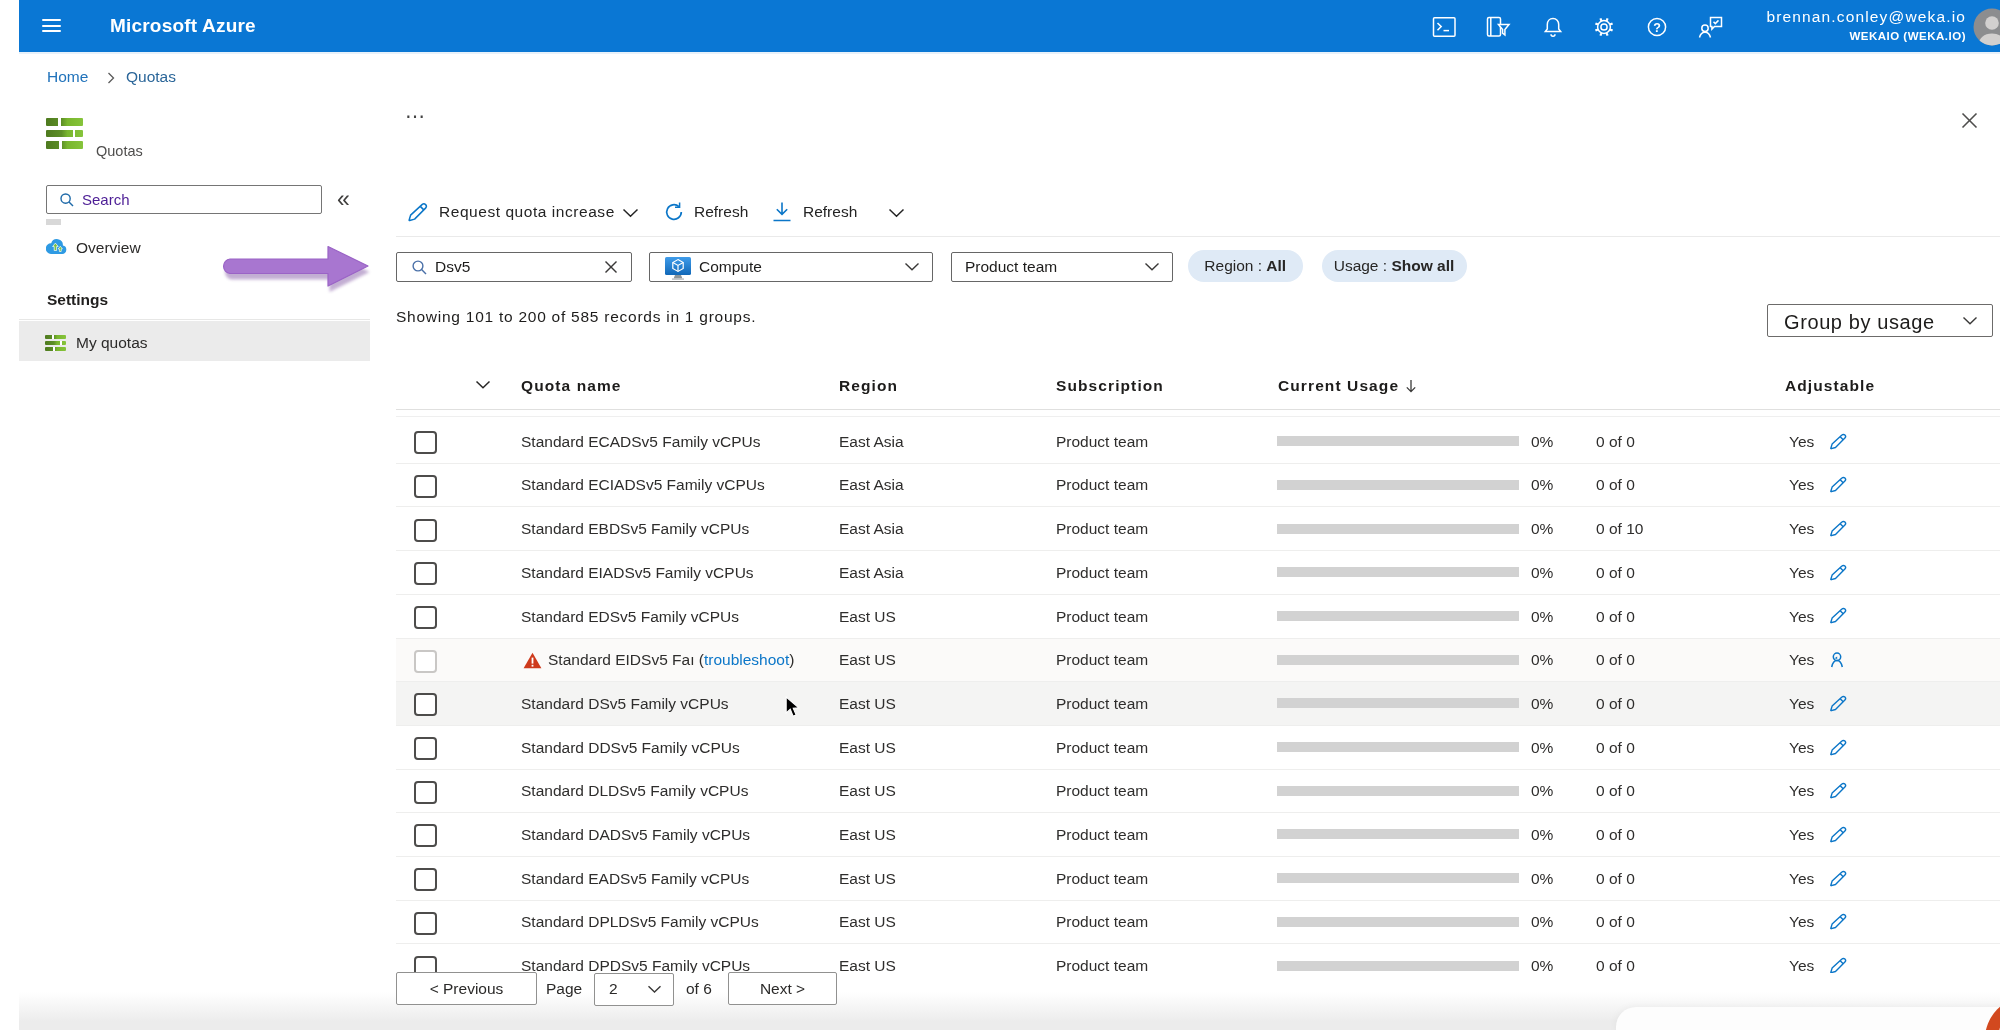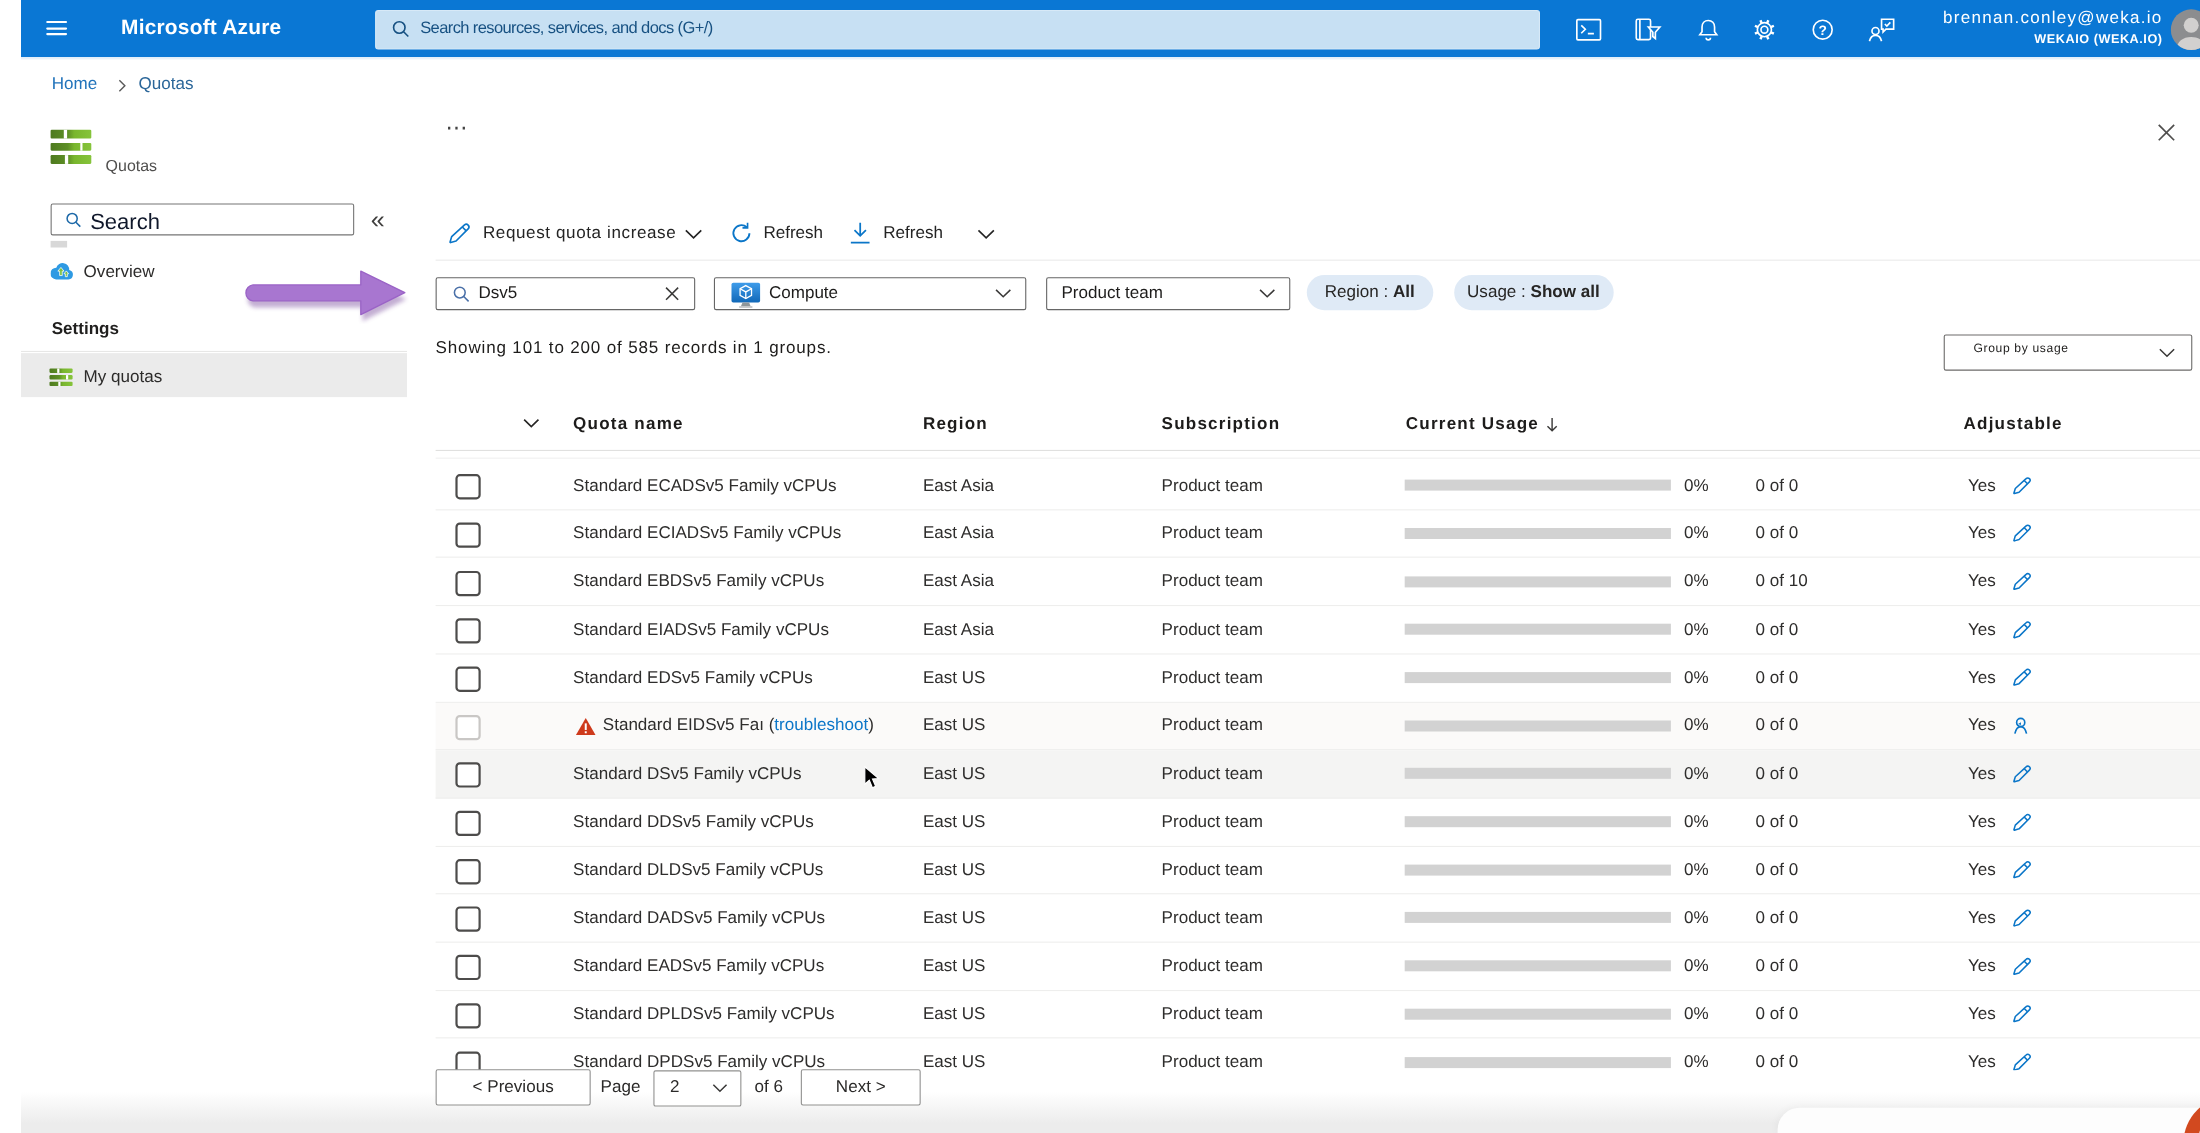--- a/index.html
+++ b/index.html
@@ -55,27 +55,20 @@
 #pagwhite{position:absolute;left:0;top:973px;width:2000px;height:57px;background:#fff;}
 #botgrad{position:absolute;left:0;top:988px;width:2000px;height:42px;background:linear-gradient(180deg,#ffffff 10%,#ececec 80%);}
 #bubble{position:absolute;left:1597px;top:1007px;width:403px;height:23px;background:#fdfdfd;box-shadow:0 0 9px rgba(0,0,0,0.05);border-radius:20px 0 0 0;}
 </style></head><body>
 <div id="root">
 <div id="topbar">
 <div class="hline" style="top:19.3px"></div>
 <div class="hline" style="top:24.8px"></div>
 <div class="hline" style="top:30.3px"></div>
 <div id="azure">Microsoft Azure</div>
-<div id="tsearch">
-        <svg style="position:absolute;left:13px;top:7px" width="19" height="19" viewBox="0 0 19 19" fill="none" stroke="#175182" stroke-width="1.5">
-          <circle cx="8" cy="8" r="5.2"></circle>
-          <line x1="11.9" y1="11.9" x2="16.2" y2="16.2"></line>
-        </svg>
-        <span>Search resources, services, and docs (G+/)</span>
-      </div>
 <svg class="topicon" style="left:1413px" width="25" height="22" viewBox="0 0 25 22" fill="none" stroke="#fff" stroke-width="1.5">
         <rect x="1.5" y="1.8" width="21.5" height="18.5" rx="1"></rect>
         <path d="M5.5 7 L9.2 10.6 L5.5 14.2"></path>
         <line x1="11.5" y1="14.6" x2="17" y2="14.6"></line>
       </svg>
 <svg class="topicon" style="left:1467px" width="25" height="22" viewBox="0 0 25 22" fill="none" stroke="#fff" stroke-width="1.5">
         <rect x="1.5" y="1.5" width="13" height="18.5" rx="1.5"></rect>
         <line x1="4.8" y1="1.8" x2="4.8" y2="20"></line>
         <path d="M12.5 8.5 h10.5 l-4.1 4.9 v5.6 l-2.3 -1.8 v-3.8 Z" fill="#0a77d4"></path>
       </svg>
@@ -136,21 +129,21 @@
 <div id="dots">⋯</div>
 <svg id="closex" width="17" height="17" viewBox="0 0 17 17" stroke="#4f4e4d" stroke-width="1.6">
       <line x1="1.5" y1="1.5" x2="15.5" y2="15.5"></line>
       <line x1="15.5" y1="1.5" x2="1.5" y2="15.5"></line>
     </svg>
 <div id="sbsearch">
       <svg style="position:absolute;left:12px;top:6px" width="16" height="16" viewBox="0 0 16 16" fill="none" stroke="#1d69a8" stroke-width="1.4">
         <circle cx="6.6" cy="6.6" r="4.6"></circle>
         <line x1="10" y1="10" x2="14" y2="14"></line>
       </svg>
-      <span style="position:absolute;left:35px;top:5px;font-size:20px;color:#0f172a">Search</span>
+      <span style="position:absolute;left:35px;top:5px;font-size:15px;color:#4c1d95">Search</span>
     </div>
 <div id="collapse">«</div>
 <div class="abs" style="left:27px;top:219px;width:15px;height:6px;background:#d8d8d8"></div>
 <svg class="abs" style="left:27px;top:238px" width="21" height="17" viewBox="0 0 21 17">
       <path d="M5 16 h11.2 a4.3 4.3 0 0 0 .7 -8.5 A6 6 0 0 0 5.2 5.3 A4.7 4.7 0 0 0 5 16 Z" fill="#2e9ae3"></path>
       <path d="M8.2 12.5 v-4 h-1.6 l2.8-3.4 2.8 3.4 h-1.6 v4 Z" fill="#7cc142" stroke="#fff" stroke-width="0.7"></path>
       <path d="M13.4 13.5 v-2.6 h-1.2 l2.1-2.6 2.1 2.6 h-1.2 v2.6 Z" fill="#7cc142" stroke="#fff" stroke-width="0.7"></path>
     </svg>
 <div class="txt navtxt" style="left:57px;top:239px">Overview</div>
 <div class="txt" style="left:28px;top:291px;font-size:15.5px;font-weight:700;color:#201f1e">Settings</div>
@@ -226,21 +219,21 @@
 <div class="fbox" style="left:932px;width:220px">
       <span style="position:absolute;left:13px;top:4.5px;font-size:15.5px;color:#1d1c1b">Product team</span>
       <svg style="position:absolute;right:12px;top:9px" width="16" height="10" viewBox="0 0 16 10" fill="none" stroke="#3a3938" stroke-width="1.4">
         <path d="M1.5 1.5 L8 7.8 L14.5 1.5"></path>
       </svg>
     </div>
 <div class="pill" style="left:1168.5px;width:115.5px">Region : <b>All</b></div>
 <div class="pill" style="left:1302.5px;width:145px">Usage : <b>Show all</b></div>
 <div class="txt" style="left:377px;top:308px;font-size:15.5px;color:#1d1c1b;letter-spacing:0.75px">Showing 101 to 200 of 585 records in 1 groups.</div>
 <div id="grpby">
-      <span style="position:absolute;left:26px;top:6px;font-size:11px;color:#1d1c1b;letter-spacing:0.6px">Group by usage</span>
+      <span style="position:absolute;left:16px;top:6px;font-size:20px;color:#1d1c1b;letter-spacing:0.6px">Group by usage</span>
       <svg style="position:absolute;right:14px;top:11px" width="16" height="10" viewBox="0 0 16 10" fill="none" stroke="#3a3938" stroke-width="1.4">
         <path d="M1.5 1.5 L8 7.8 L14.5 1.5"></path>
       </svg>
     </div>
 <svg class="abs" style="left:456px;top:380px" width="16" height="10" viewBox="0 0 16 10" fill="none" stroke="#272625" stroke-width="1.5">
       <path d="M1.5 1.5 L8 7.8 L14.5 1.5"></path>
     </svg>
 <div class="hdr" style="left:502px">Quota name</div>
 <div class="hdr" style="left:820px">Region</div>
 <div class="hdr" style="left:1037px">Subscription</div>

